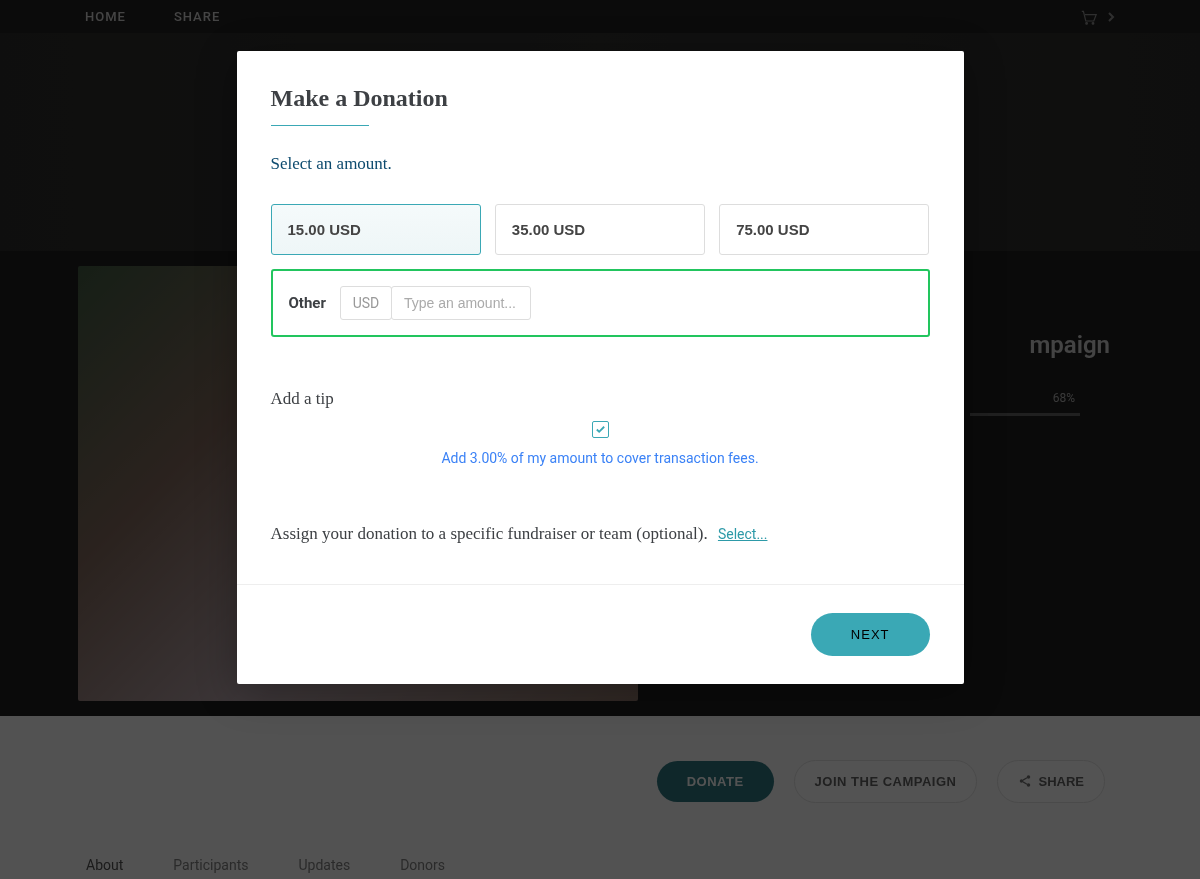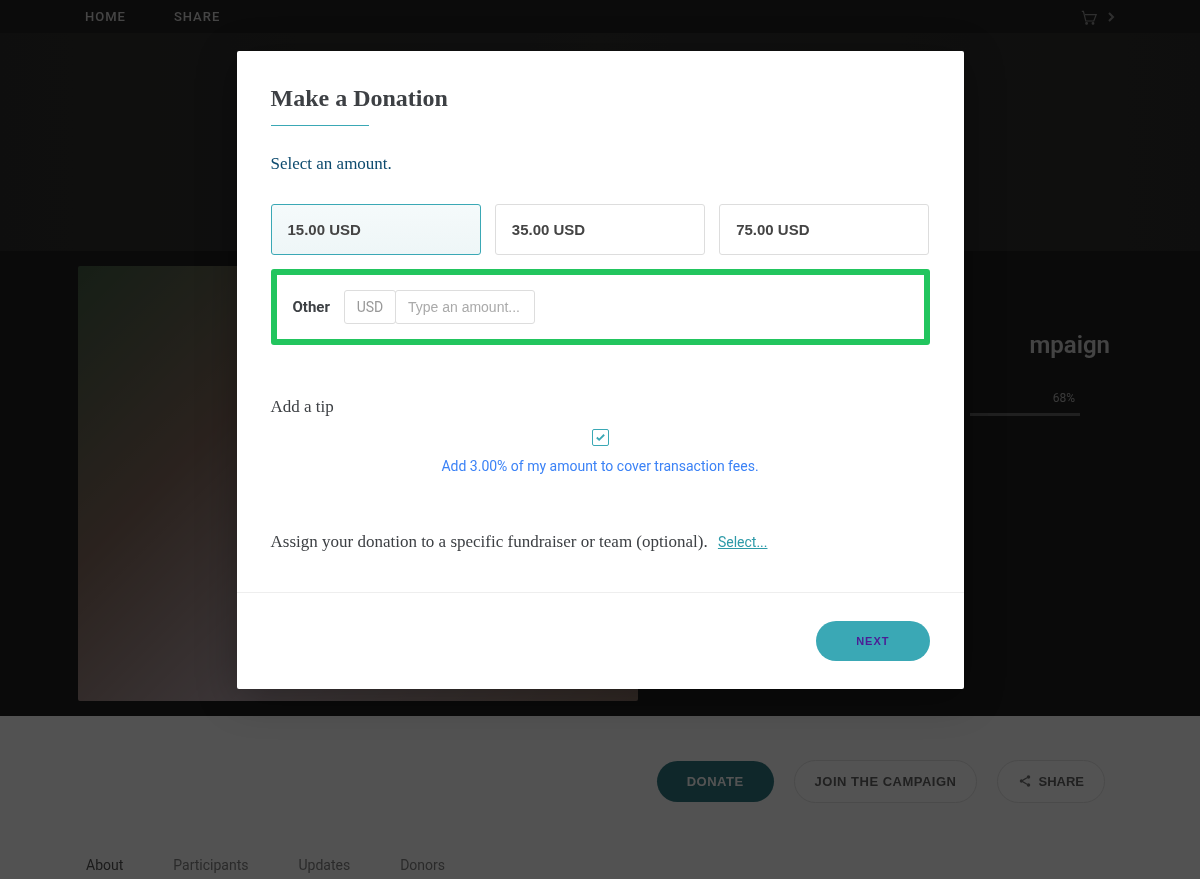--- a/index.html
+++ b/index.html
@@ -209,21 +209,21 @@
       border-color: #3aa8b5;
       background: linear-gradient(180deg, #f5fafb 0%, #eef6f7 100%);
     }
     .amount-grid-row2 {
       display: grid;
       grid-template-columns: repeat(3, 1fr);
       gap: 14px;
       margin-bottom: 14px;
     }
     .other-row {
-      border: 6px solid #22c55e;
+      border: 2px solid #22c55e;
       border-radius: 3px;
       padding: 15px 16px;
       display: flex;
       align-items: center;
       gap: 14px;
     }
     .other-label {
       font-size: 15px;
       font-weight: 700;
       color: #3d4044;
@@ -295,26 +295,26 @@
     }
 
     .modal-footer {
       border-top: 1px solid #eee;
       padding: 28px 34px;
       display: flex;
       justify-content: flex-end;
     }
     .btn-next {
       background: #3aa8b5;
-      color: #4c1d95;
+      color: #000000;
       border: none;
       padding: 14px 40px;
       border-radius: 24px;
-      font-size: 11px;
-      font-weight: 700;
+      font-size: 13px;
+      font-weight: 400;
       letter-spacing: 1px;
       cursor: pointer;
     }
 
     .share-icon-svg { width: 14px; height: 14px; }
   </style>
 </head>
 <body>
 
 <div class="page-bg">

